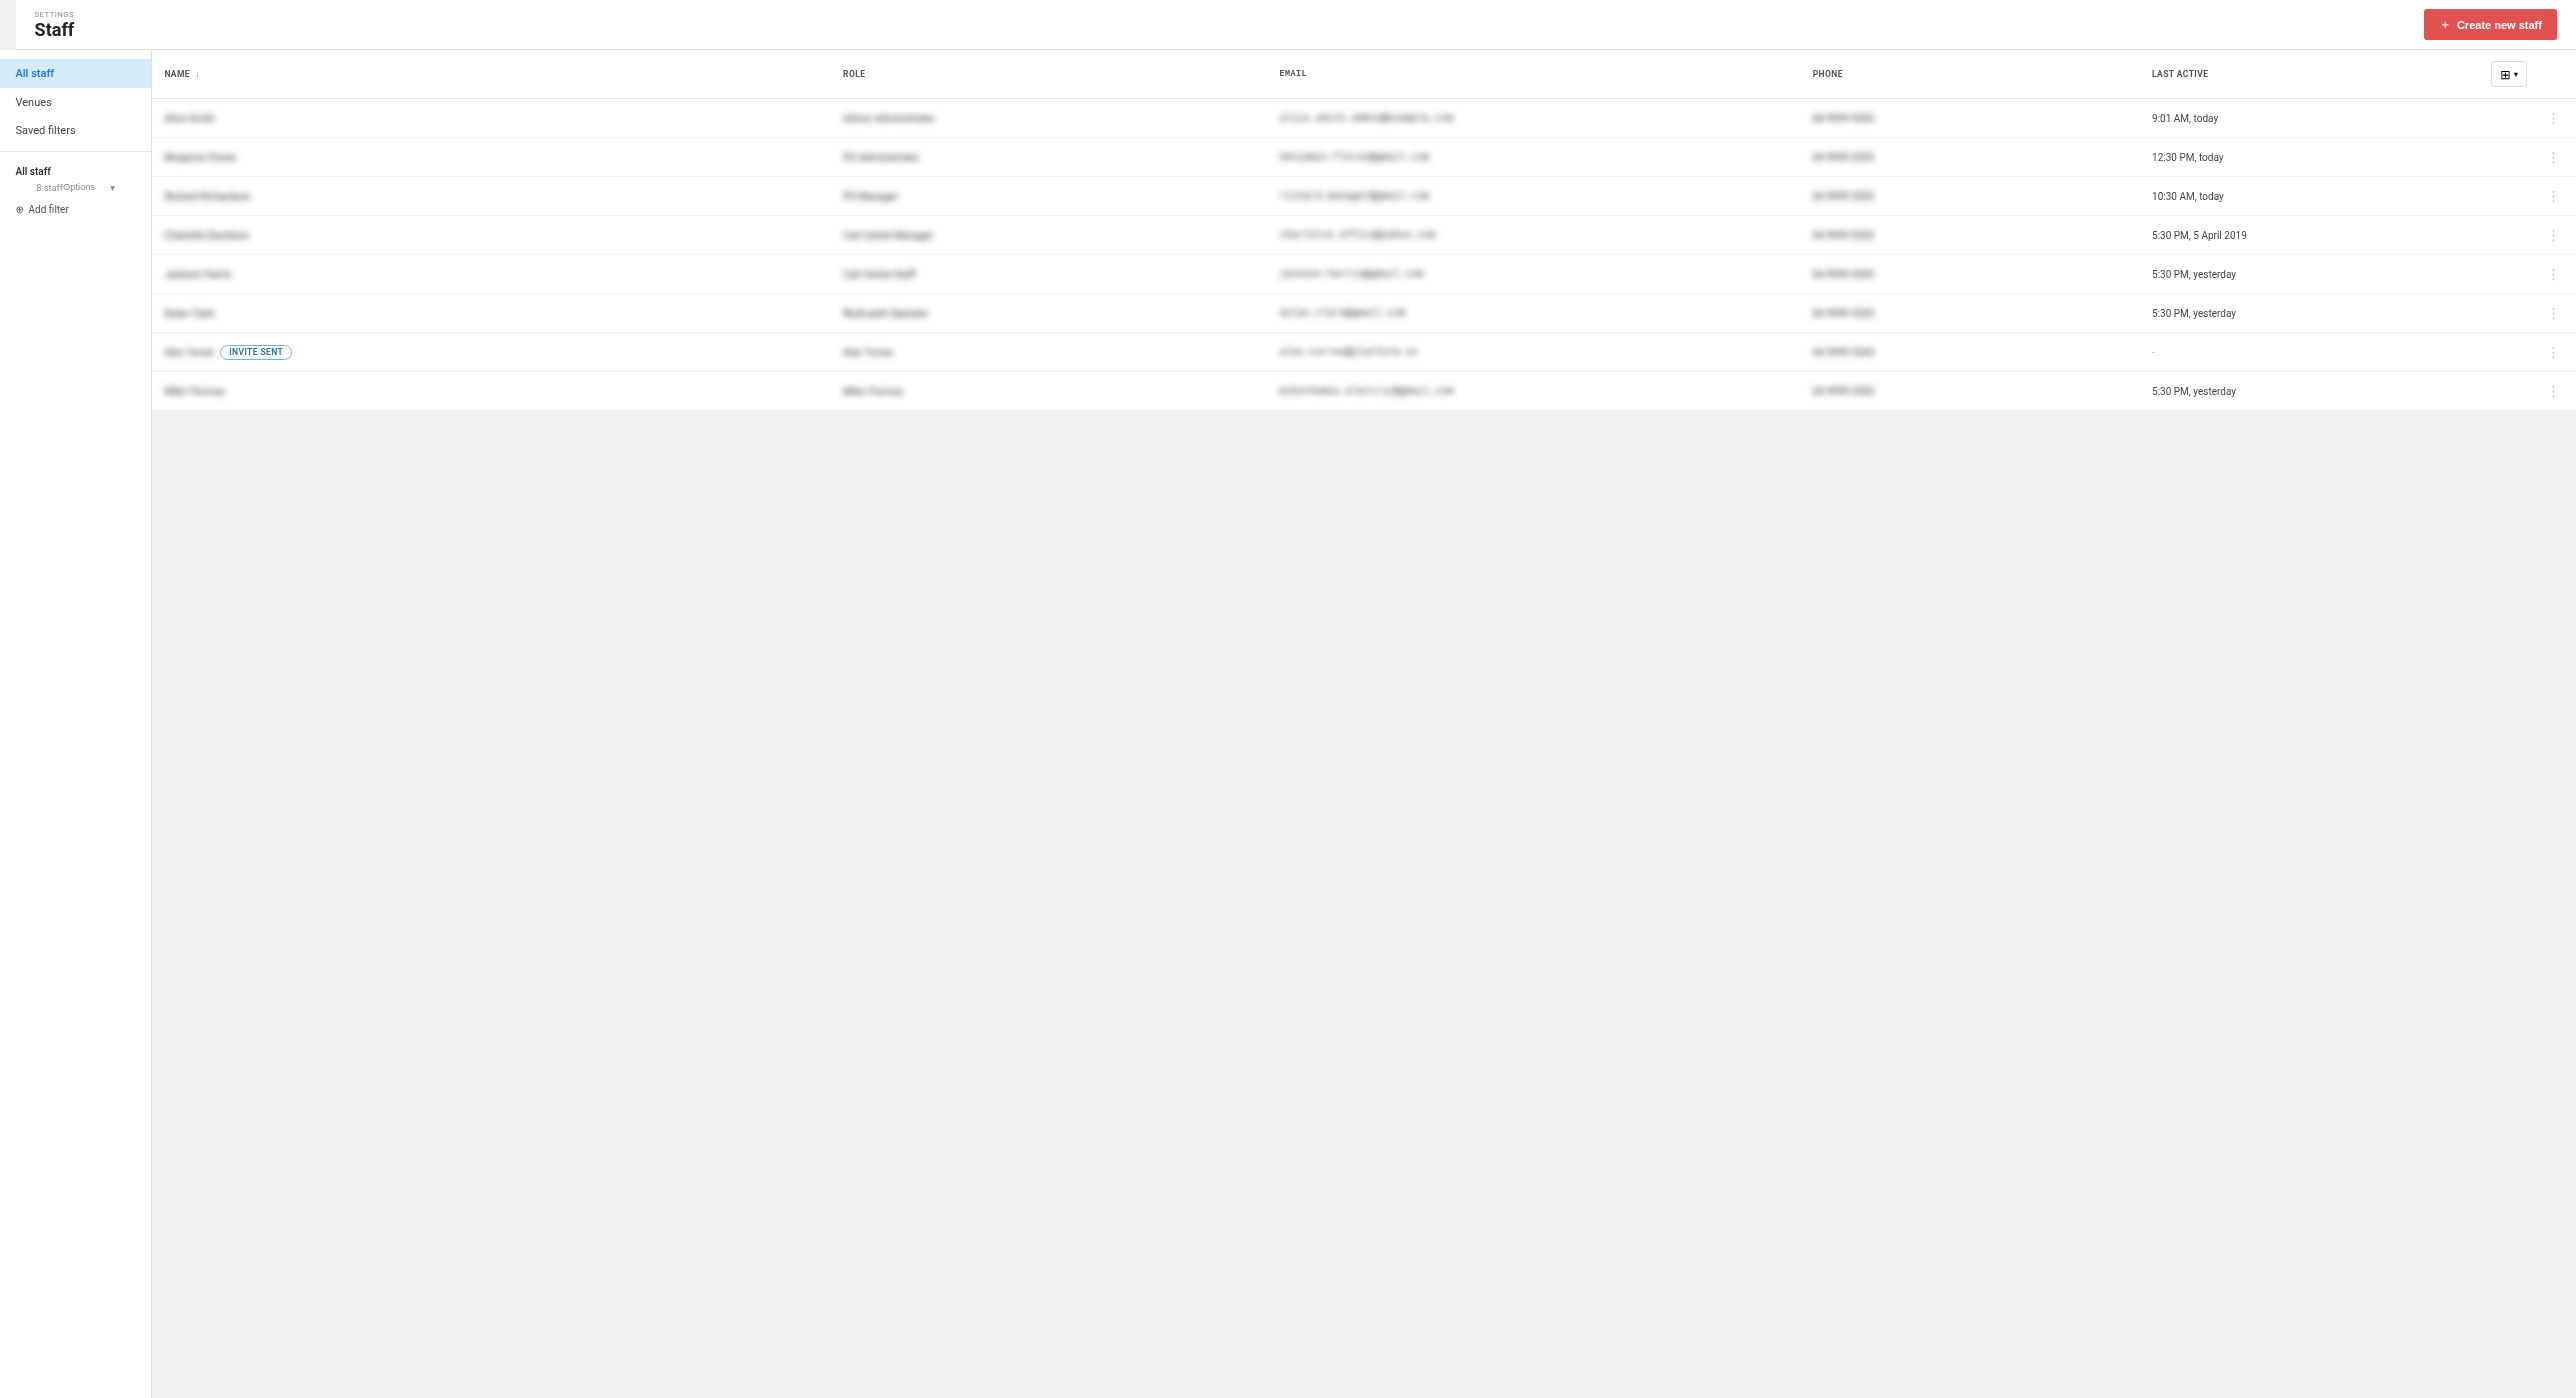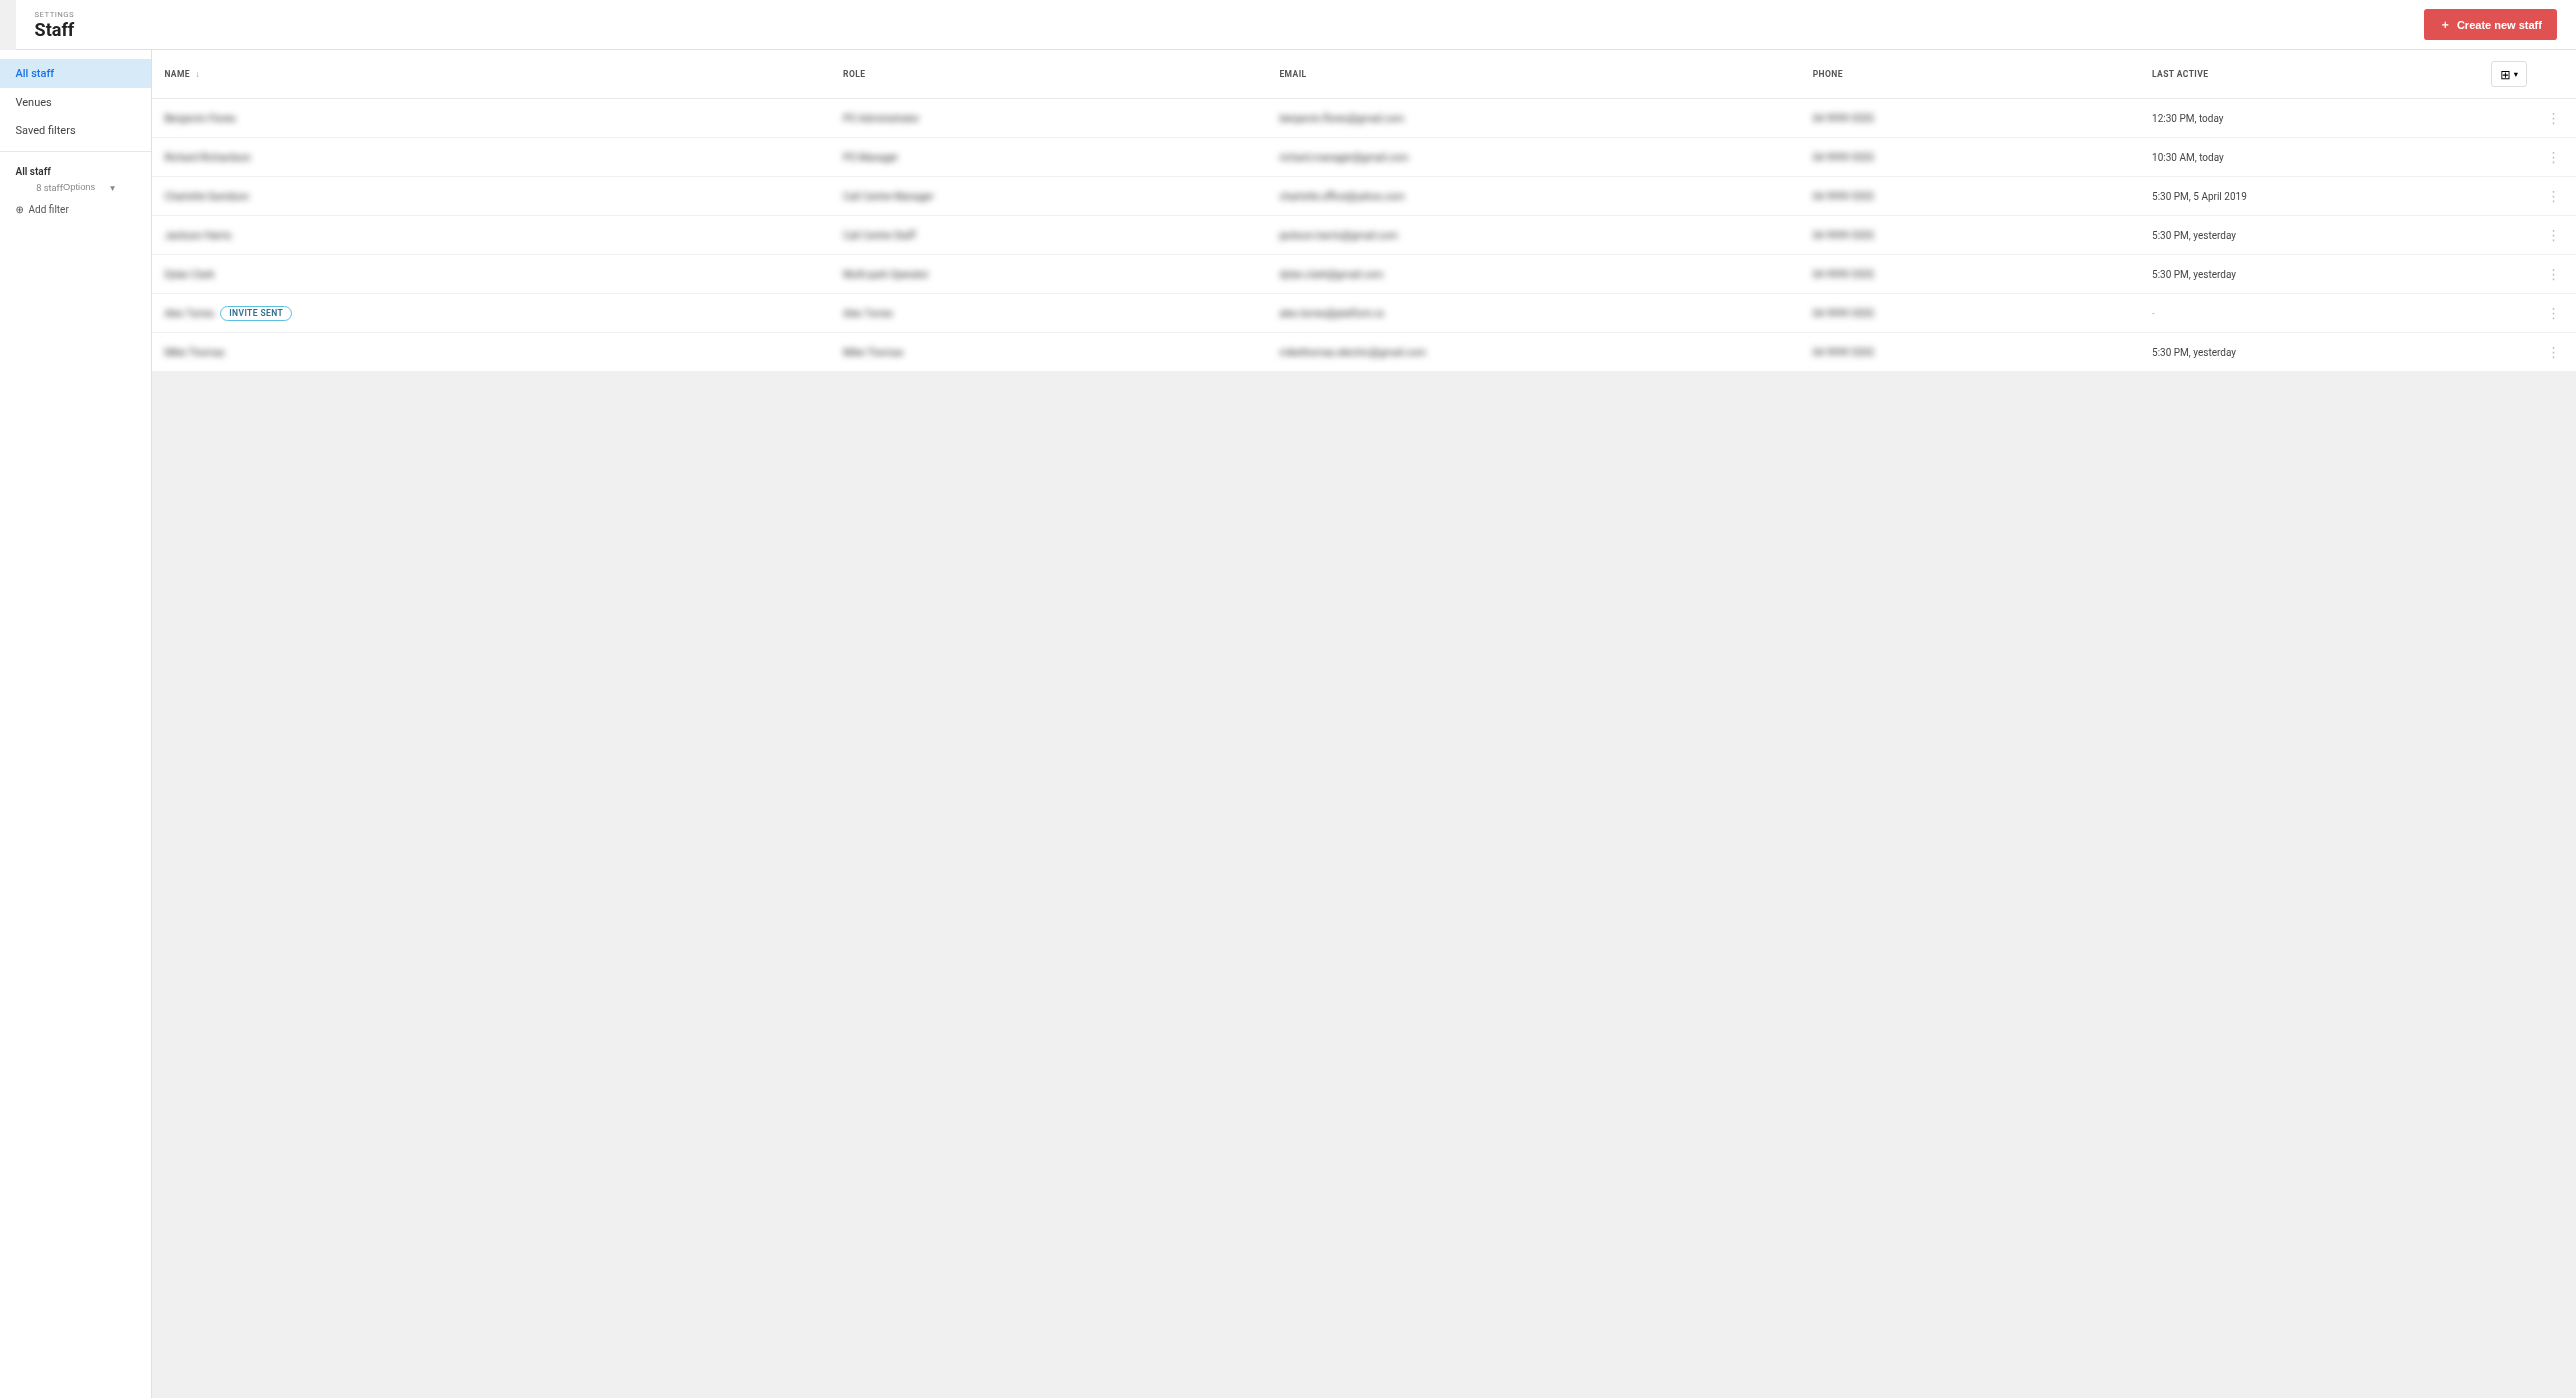--- a/index.html
+++ b/index.html
@@ -121,21 +121,21 @@
     tbody tr {
       border-bottom: 0.8px solid #f0f0f0;
     }
     tbody td {
       padding: 11px 12.4px;
       font-size: 10px;
       color: #444;
     }
     .col-name { width: 28%; }
     .col-role { width: 18%; }
-    .col-email { width: 22%; }
+    .col-email { width: 22%; font-family: Liberation Mono, monospace; }
     .col-phone { width: 14%; }
     .col-lastactive { width: 14%; }
     .col-actions { width: 4%; text-align: right; }
 
     .blurred-text {
       display: inline-block;
       filter: blur(3.1px);
       user-select: none;
       color: #333;
     }
@@ -238,20 +238,32 @@
             <th class="col-actions">
               <button class="view-toggle">
                 <span>⊞</span>
                 <span style="font-size:8.5px;">▾</span>
               </button>
             </th>
           </tr>
         </thead>
         <tbody id="table-body">
 
+        <tr>
+              <td class="col-name">
+                <div class="name-cell">
+                  <span class="blurred-text">Alice Smith</span>
+                </div>
+              </td>
+              <td class="col-role"><span class="blurred-text">Admin Administrator</span></td>
+              <td class="col-email"><span class="blurred-text">alice.smith.admin@example.com</span></td>
+              <td class="col-phone"><span class="blurred-text">04 9999 5555</span></td>
+              <td class="col-lastactive">9:01 AM, today</td>
+              <td class="col-actions" style="text-align: right;"><span class="actions-icon">⋮</span></td>
+            </tr>
             <tr>
               <td class="col-name">
                 <div class="name-cell">
                   <span class="blurred-text">Benjamin Flores</span>
                 </div>
               </td>
               <td class="col-role"><span class="blurred-text">PO Administrator</span></td>
               <td class="col-email"><span class="blurred-text">benjamin.flores@gmail.com</span></td>
               <td class="col-phone"><span class="blurred-text">04 9999 5555</span></td>
               <td class="col-lastactive">12:30 PM, today</td>

